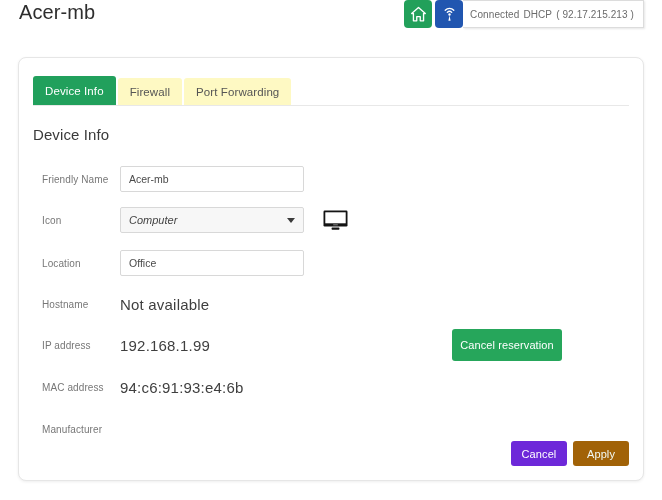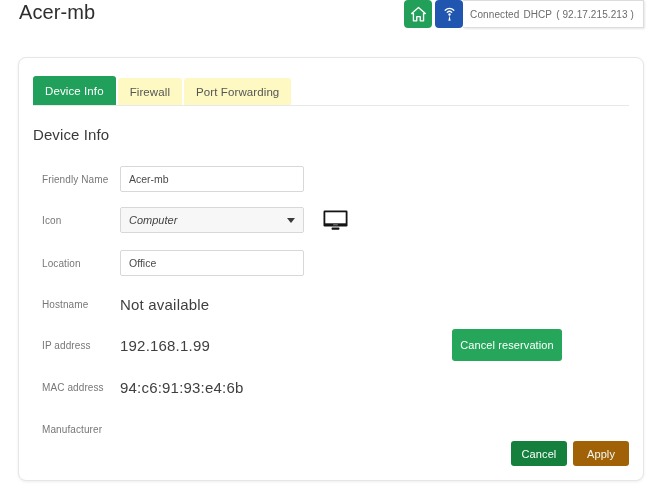--- a/index.html
+++ b/index.html
@@ -245,21 +245,21 @@
   }
   .footer-actions {
     position: absolute;
     right: 14px;
     bottom: 14px;
     display: flex;
   }
   .btn-cancel {
     width: 56px;
     height: 25px;
-    background: #15803d;
+    background: #6d28d9;
     margin-right: 6px;
   }
   .btn-apply {
     width: 56px;
     height: 25px;
     background: #a16207;
     color: #f2f9f5;
     cursor: default;
   }
 </style>

